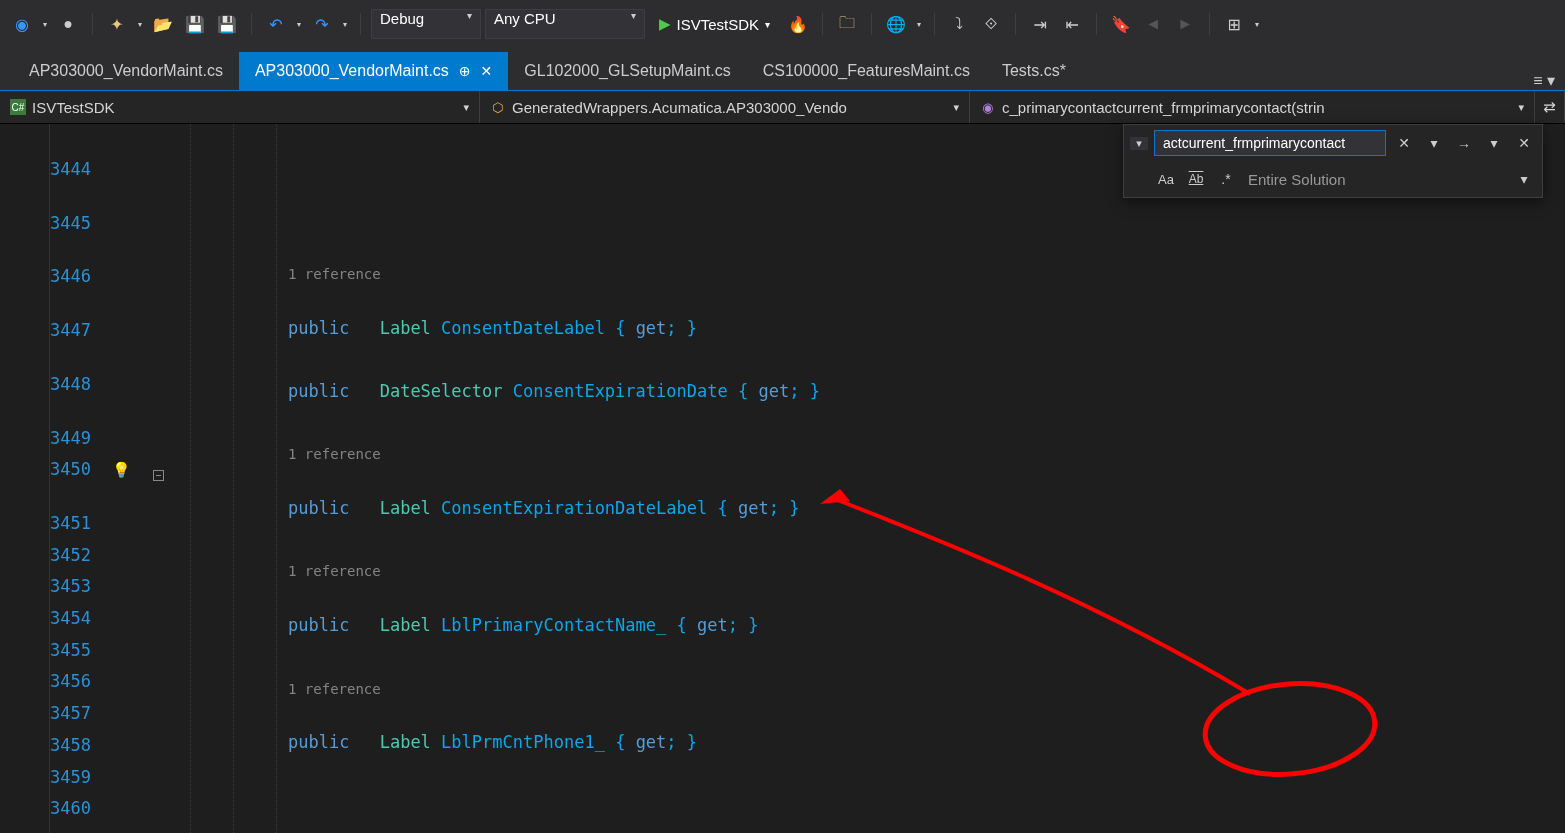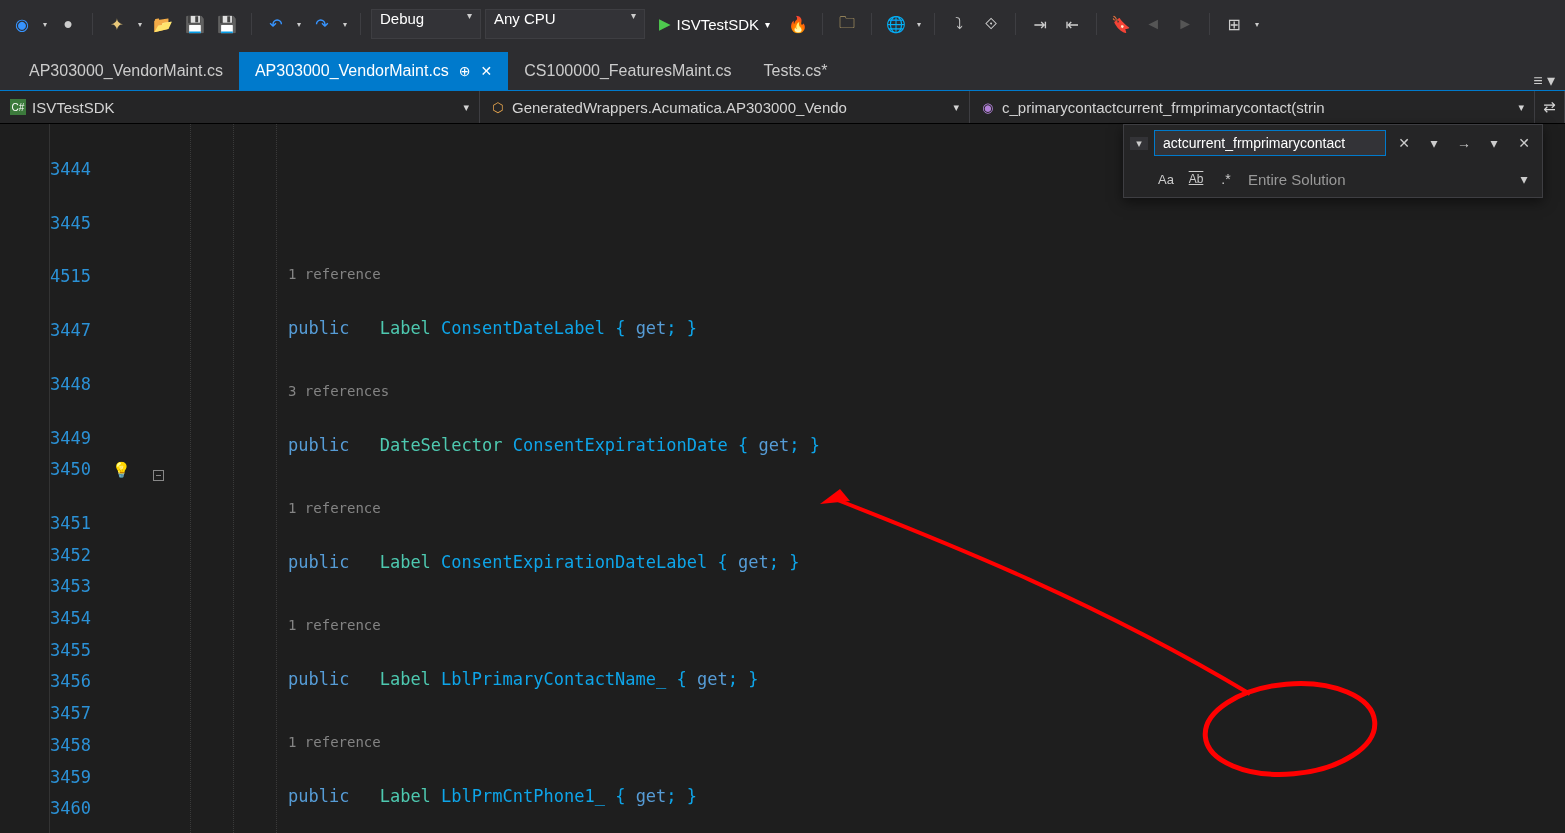--- a/index.html
+++ b/index.html
@@ -290,20 +290,23 @@
 <div class="tabstrip">
   <div class="tab">
     <span>AP303000_VendorMaint.cs</span>
   </div>
   <div class="tab active">
     <span>AP303000_VendorMaint.cs</span>
     <span class="pin">⊕</span>
     <span class="close">✕</span>
   </div>
   <div class="tab">
+    <span>GL102000_GLSetupMaint.cs</span>
+  </div>
+  <div class="tab">
     <span>CS100000_FeaturesMaint.cs</span>
   </div>
   <div class="tab">
     <span>Tests.cs*</span>
   </div>
   <div class="tabstrip-right-icons">≡ ▾</div>
 </div>
 
 <div class="nav-bar">
   <div class="nav-seg" style="width:480px">
@@ -325,21 +328,21 @@
 </div>
 
 <div class="editor-area">
   <div class="gutter"></div>
   <div class="linenos">
     <div style="height:22px"></div>
     <div>3444</div>
     <div style="height:22px"></div>
     <div>3445</div>
     <div style="height:22px"></div>
-    <div>4515</div>
+    <div>3446</div>
     <div style="height:22px"></div>
     <div>3447</div>
     <div style="height:22px"></div>
     <div>3448</div>
     <div style="height:22px"></div>
     <div>3449</div>
     <div>3450</div>
     <div style="height:22px"></div>
     <div>3451</div>
     <div>3452</div>
@@ -360,21 +363,20 @@
   <div class="fold-box" style="top:346px">
       <div class="fold-minus"></div>
     </div>
 
   <div class="code">
 <div class="indent-guide" style="left:22px"></div>
 <div class="indent-guide" style="left:65px"></div>
 <div class="indent-guide" style="left:108px"></div>
 <div style="height:22px;padding-left:120px" class="ref-text">1 reference</div>
 <div style="padding-left:120px"><span class="kw">public</span> <span class="type">Label</span> <span class="punc">ConsentDateLabel</span> <span class="punc">{</span> <span class="kw">get</span><span class="punc">;</span> <span class="punc">}</span></div>
-<div style="height:22px;padding-left:120px" class="ref-text">3 references</div>
 <div style="padding-left:120px"><span class="kw">public</span> <span class="type">DateSelector</span> <span class="punc">ConsentExpirationDate</span> <span class="punc">{</span> <span class="kw">get</span><span class="punc">;</span> <span class="punc">}</span></div>
 <div style="height:22px;padding-left:120px" class="ref-text">1 reference</div>
 <div style="padding-left:120px"><span class="kw">public</span> <span class="type">Label</span> <span class="punc">ConsentExpirationDateLabel</span> <span class="punc">{</span> <span class="kw">get</span><span class="punc">;</span> <span class="punc">}</span></div>
 <div style="height:22px;padding-left:120px" class="ref-text">1 reference</div>
 <div style="padding-left:120px"><span class="kw">public</span> <span class="type">Label</span> <span class="punc">LblPrimaryContactName_</span> <span class="punc">{</span> <span class="kw">get</span><span class="punc">;</span> <span class="punc">}</span></div>
 <div style="height:22px;padding-left:120px" class="ref-text">1 reference</div>
 <div style="padding-left:120px"><span class="kw">public</span> <span class="type">Label</span> <span class="punc">LblPrmCntPhone1_</span> <span class="punc">{</span> <span class="kw">get</span><span class="punc">;</span> <span class="punc">}</span></div>
 
 
 

